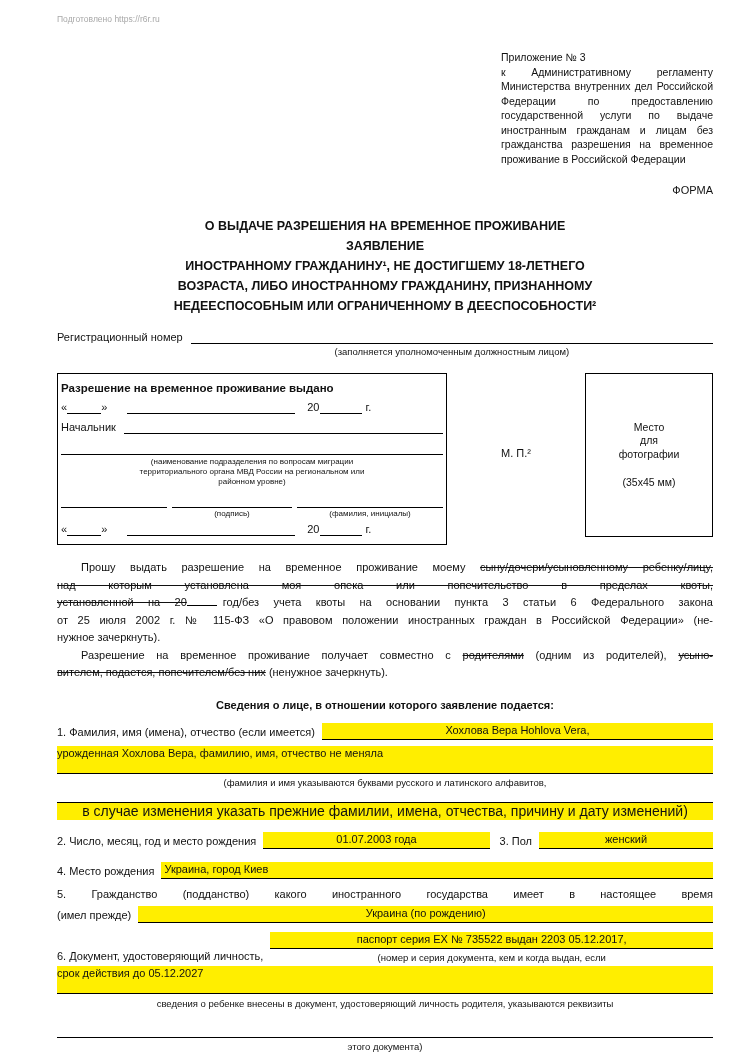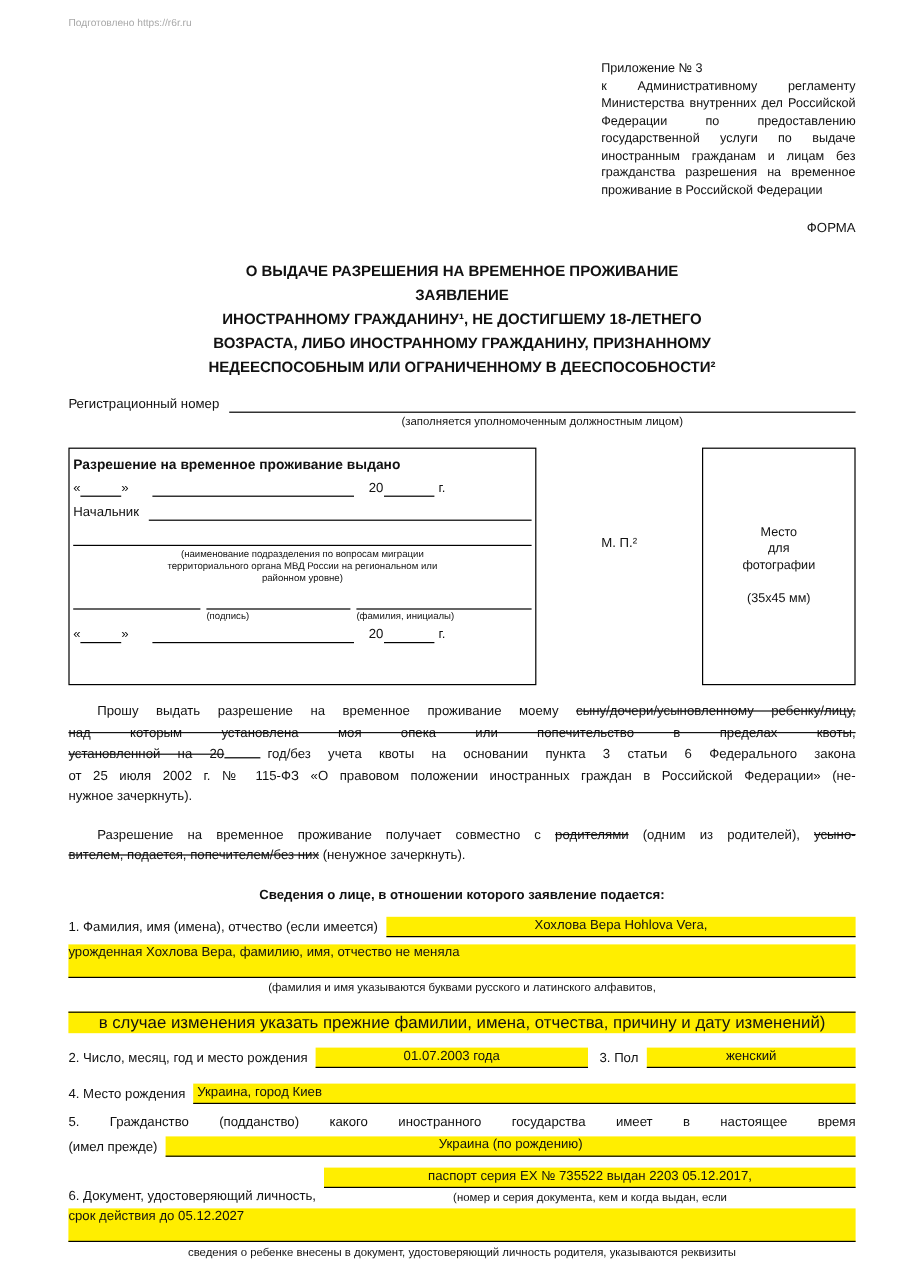--- a/index.html
+++ b/index.html
@@ -20,23 +20,23 @@
   .regcap{font-size:9.5px;text-align:center;margin-top:2px;}
   .boxes{display:flex;margin-top:16px;}
   .permit{width:390px;border:1.5px solid #000;padding:8px 3px;box-sizing:border-box;font-size:11px;}
   .bhead{font-weight:bold;font-size:11.5px;line-height:12px;}
   .bl{display:inline-block;border-bottom:1px solid #000;height:11px;vertical-align:baseline;}
   .brow{display:flex;align-items:flex-end;margin-top:6px;height:14px;line-height:14px;}
   .fullbl{border-bottom:1px solid #000;height:10px;margin-top:10px;}
   .bcap{font-size:8px;line-height:10px;text-align:center;margin-top:2px;}
   .sigrow{display:flex;justify-content:space-between;margin-top:8px;}
   .sl{border-bottom:1px solid #000;height:12px;}
-  .scap{font-size:8px;line-height:9px;margin-top:1px;}
+  .scap{font-size:8px;line-height:9px;text-align:center;margin-top:1px;}
   .stampcol{flex:1;text-align:center;padding-top:74px;font-size:11px;}
-  .photo{width:128px;height:198px;box-sizing:border-box;border:1px solid #000;display:flex;flex-direction:column;
+  .photo{width:128px;height:164px;box-sizing:border-box;border:1px solid #000;display:flex;flex-direction:column;
          align-items:center;justify-content:center;font-size:10.5px;line-height:13.5px;text-align:center;}
   .photo .size{margin-top:15px;}
   .para{margin-top:14px;font-size:11px;line-height:17.5px;}
   .indent{text-indent:24px;}
   .st{text-decoration:line-through;}
   .sech{font-weight:bold;text-align:center;font-size:11px;margin-top:16px;line-height:15px;}
   .frow{display:flex;align-items:flex-end;margin-top:10px;font-size:11px;line-height:15px;}
   .flb{white-space:nowrap;padding-right:7px;}
   .fv{flex:1;background:var(--highlight);border-bottom:1px solid #000;text-align:center;padding-bottom:1px;min-height:14px;}
   .fv.left{text-align:left;padding-left:3px;}
@@ -150,21 +150,21 @@
       <span class="st">установленной на 20</span><span class="bl" style="width:30px;margin-right:6px"></span><span>год/без учета квоты на основании пункта 3 статьи 6 Федерального закона</span>
     </div>
     <div class="jl">
       <span>от 25 июля 2002 г. № 115-ФЗ «О правовом положении иностранных граждан в Российской Федерации» (не-</span>
     </div>
     <div>
       <span>нужное зачеркнуть).</span>
     </div>
   </div>
 
-  <div class="para" style="margin-top:14px">
+  <div class="para" style="margin-top:0">
     <div class="jl indent">
       <span>Разрешение на временное проживание получает совместно с </span><span class="st">родителями</span><span> (одним из родителей), </span><span class="st">усыно-</span>
     </div>
     <div>
       <span class="st">вителем, подается, попечителем/без них</span><span> (ненужное зачеркнуть).</span>
     </div>
   </div>
 
   <div class="sech">Сведения о лице, в отношении которого заявление подается:</div>
 

